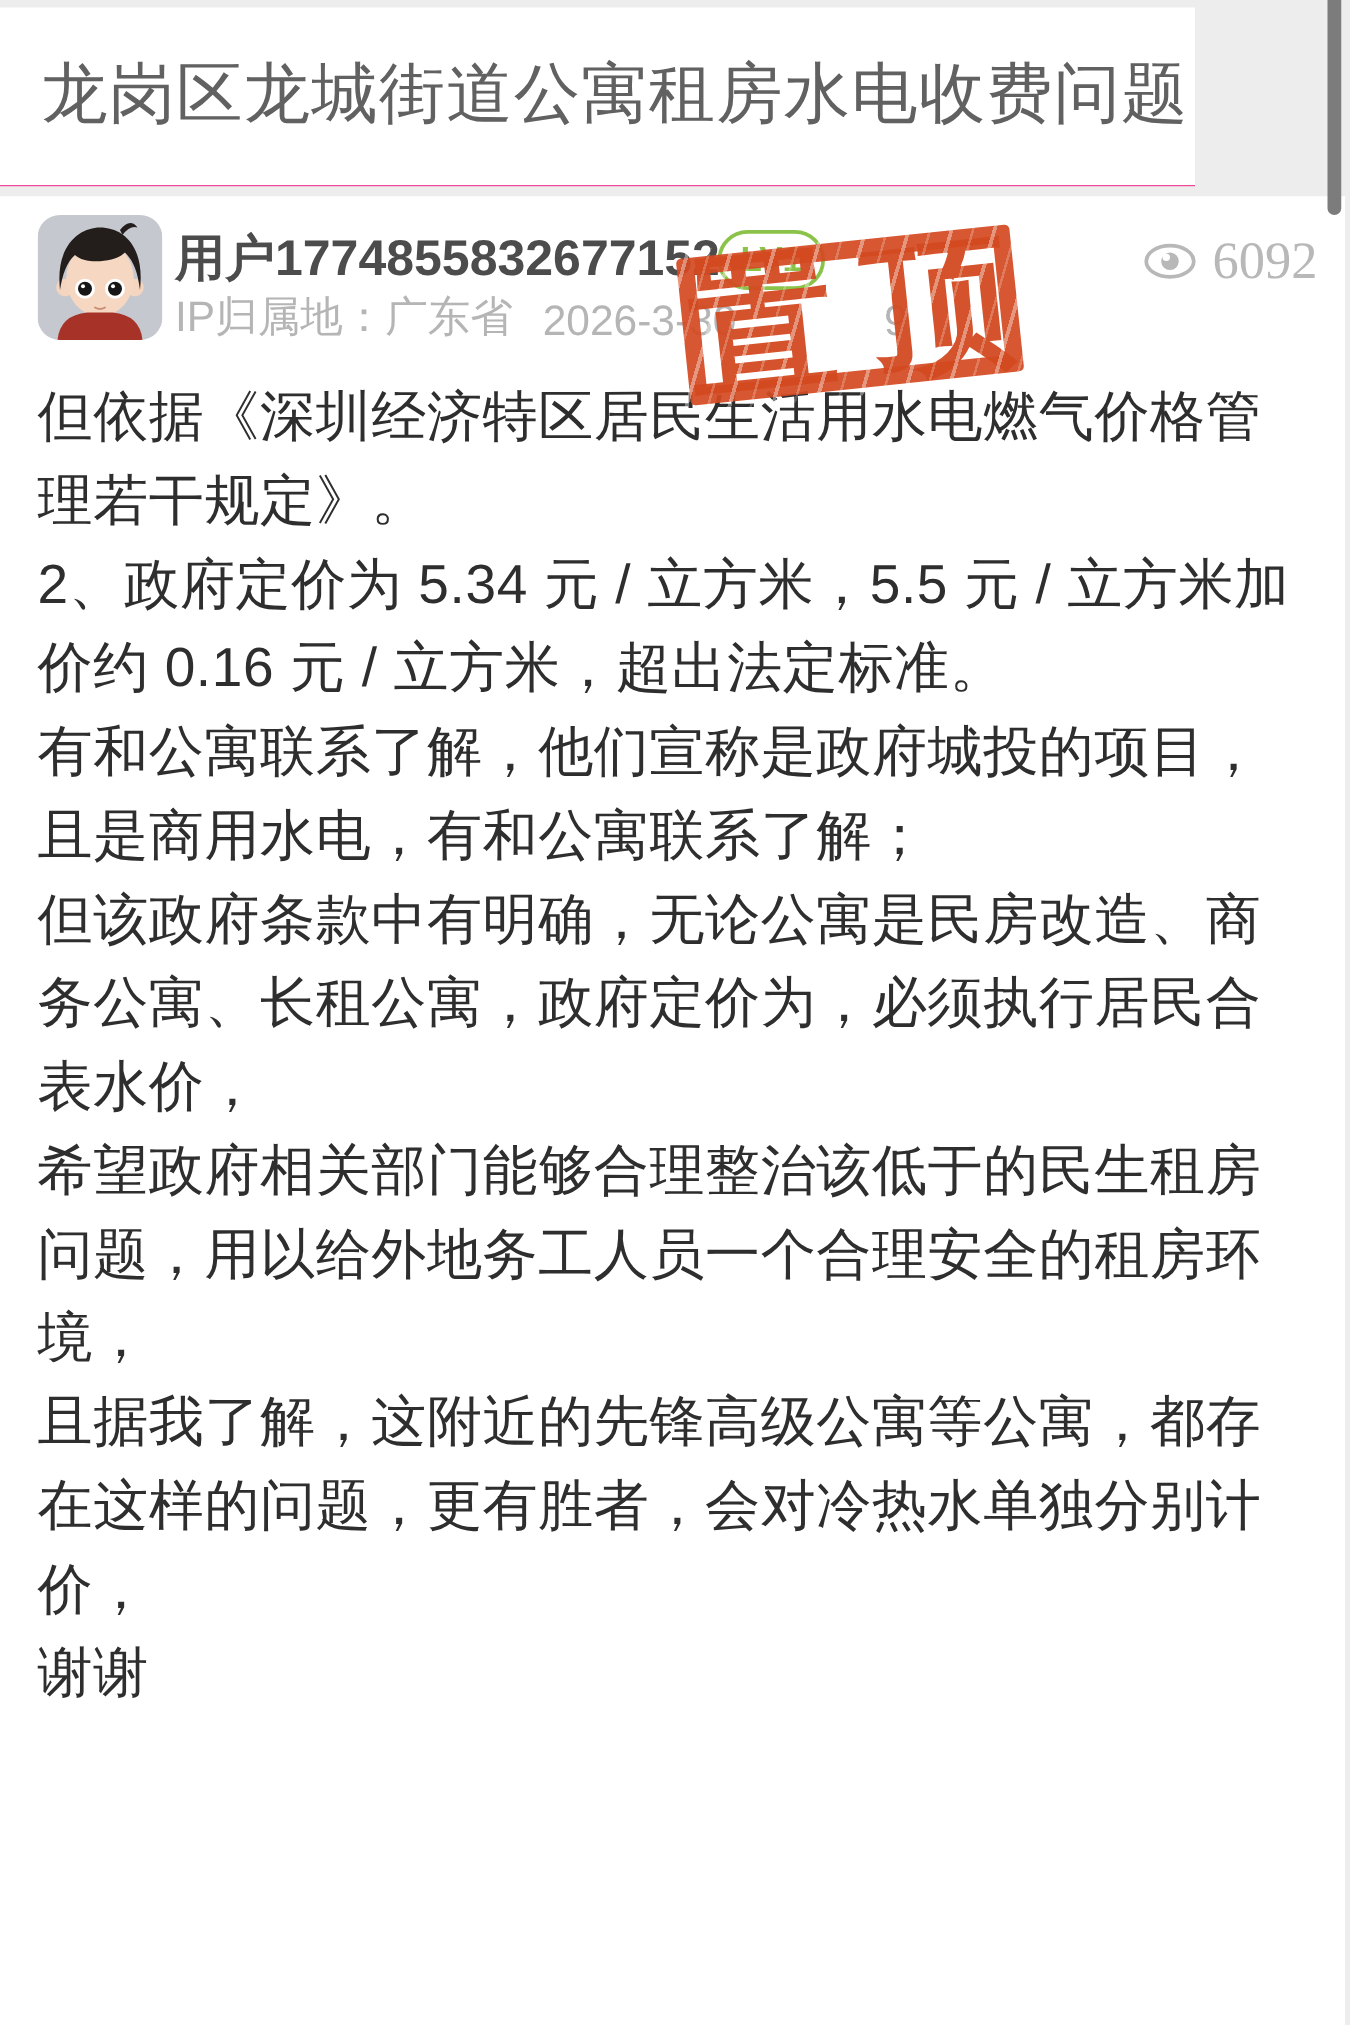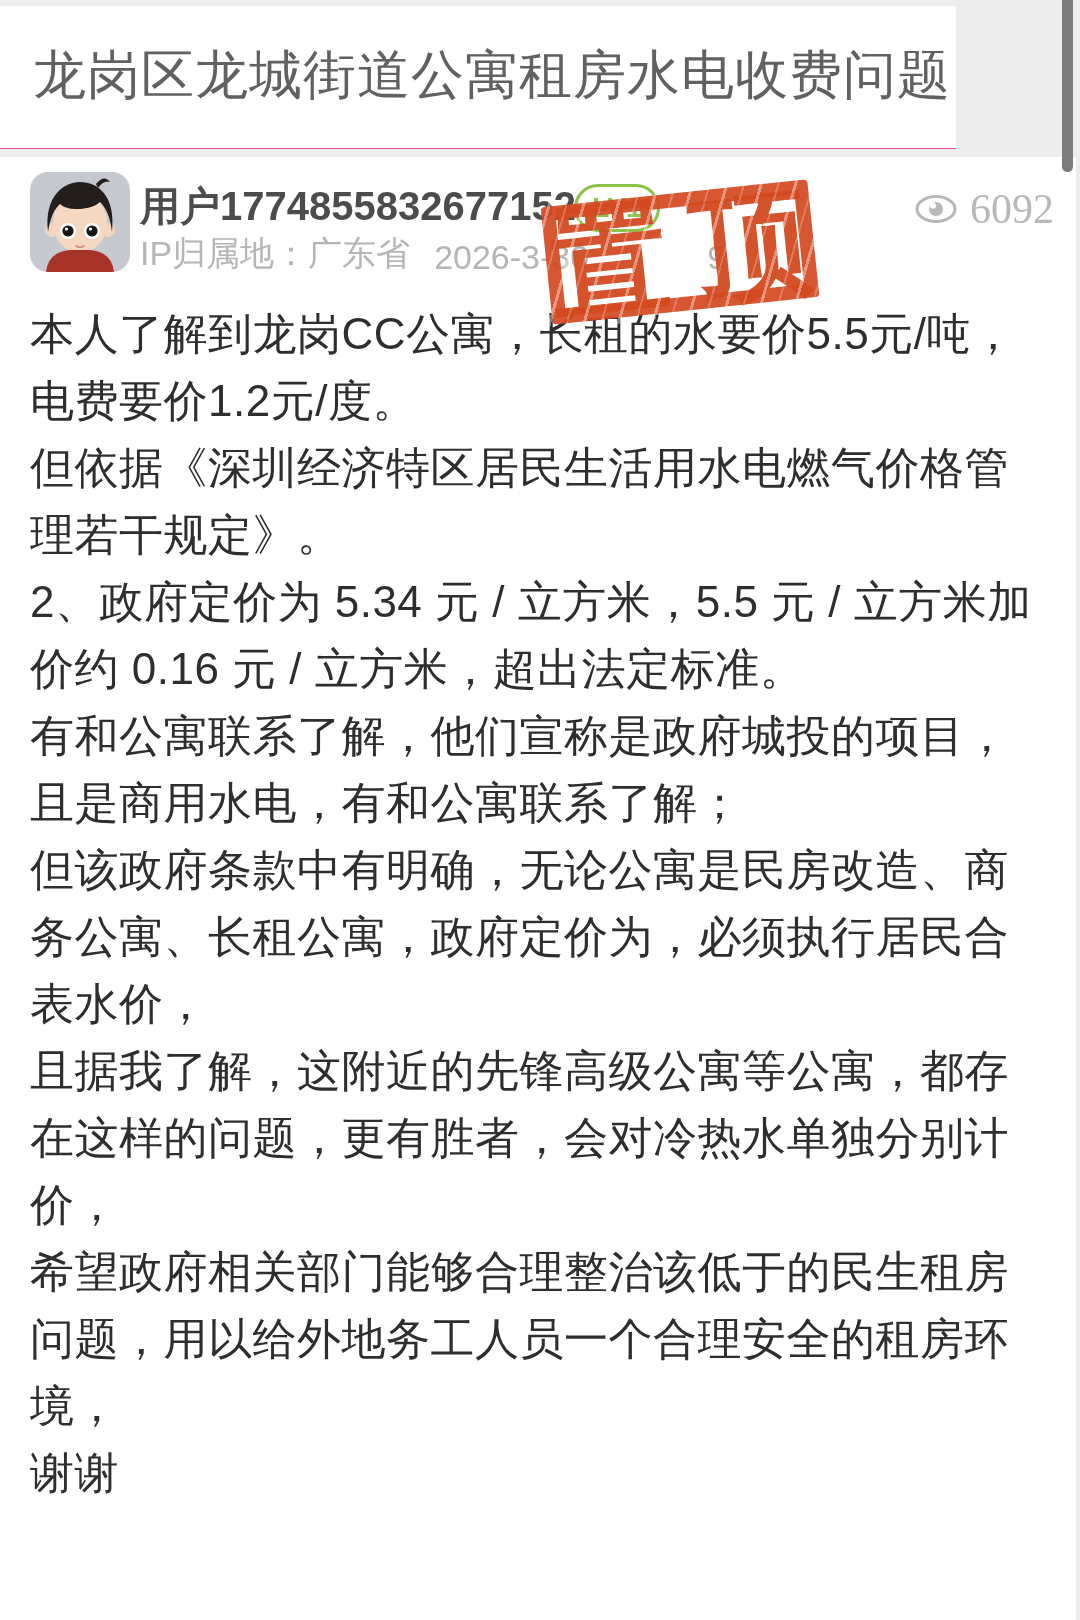--- a/index.html
+++ b/index.html
@@ -195,27 +195,26 @@
       </svg>
       <span>6092</span>
     </div>
 
     <div class="stamp">
       <span class="stamp-text">置顶</span>
       <div class="stamp-texture"></div>
     </div>
 
     <div class="post-body">
-        <div>本人了解到龙岗CC公寓，长租的水要价5.5元/吨，电费要价1.2元/度。</div>
         <div>但依据《深圳经济特区居民生活用水电燃气价格管理若干规定》。</div>
         <div>2、政府定价为 5.34 元 / 立方米，5.5 元 / 立方米加价约 0.16 元 / 立方米，超出法定标准。</div>
         <div>有和公寓联系了解，他们宣称是政府城投的项目，且是商用水电，有和公寓联系了解；</div>
         <div>但该政府条款中有明确，无论公寓是民房改造、商务公寓、长租公寓，政府定价为，必须执行居民合表水价，</div>
+        <div>希望政府相关部门能够合理整治该低于的民生租房问题，用以给外地务工人员一个合理安全的租房环境，</div>
         <div>且据我了解，这附近的先锋高级公寓等公寓，都存在这样的问题，更有胜者，会对冷热水单独分别计价，</div>
-        <div>希望政府相关部门能够合理整治该低于的民生租房问题，用以给外地务工人员一个合理安全的租房环境，</div>
         <div>谢谢</div>
       </div>
 
   </div>
 
   <div class="scrollbar-thumb"></div>
 
 </div>
 
 </body></html>

